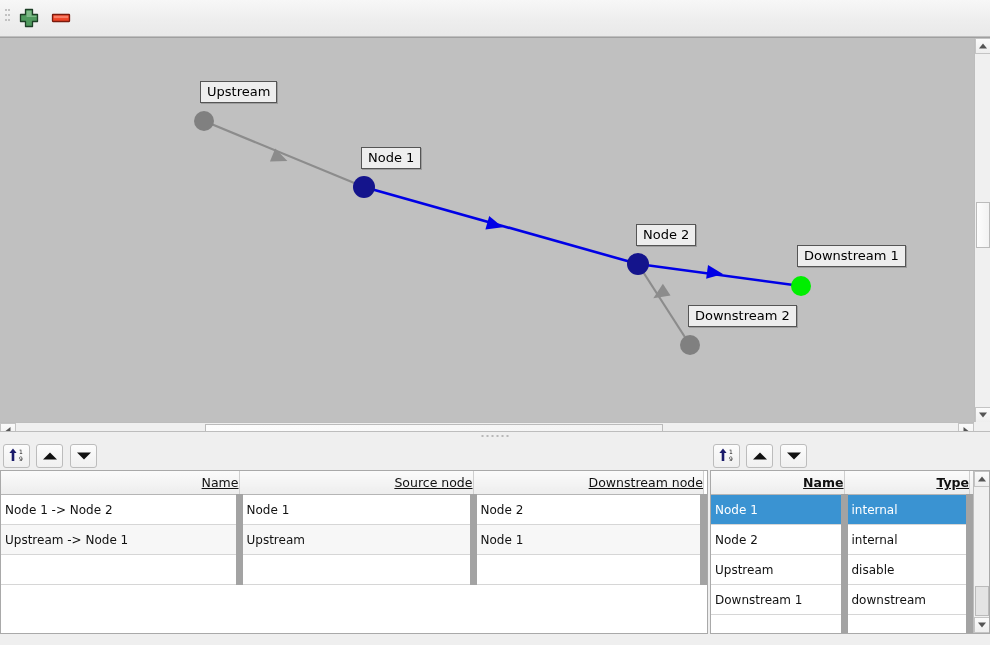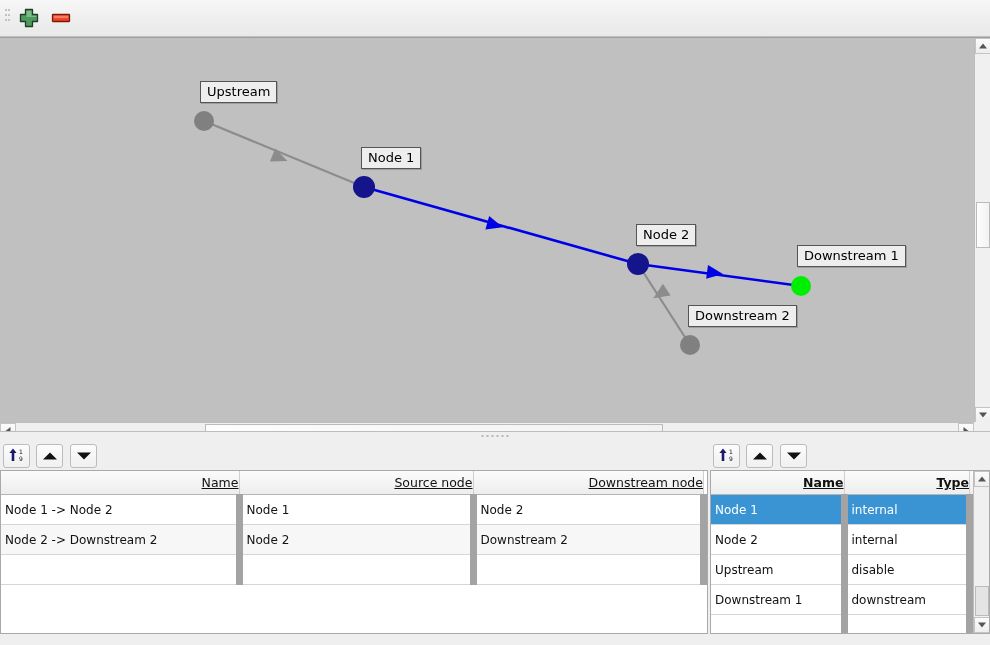--- a/index.html
+++ b/index.html
@@ -358,23 +358,23 @@
           <th>Downstream node</th>
         </tr>
       </thead>
       <tbody>
         <tr>
           <td>Node 1 -&gt; Node 2</td>
           <td>Node 1</td>
           <td>Node 2</td>
         </tr>
         <tr class="alt">
-          <td>Node 2 -&gt; Downstream 2</td>
-          <td>Node 2</td>
-          <td>Downstream 2</td>
+          <td>Upstream -&gt; Node 1</td>
+          <td>Upstream</td>
+          <td>Node 1</td>
         </tr>
         <tr>
           <td></td>
           <td></td>
           <td></td>
         </tr>
       </tbody>
     </table>
   </div>
 </div>

